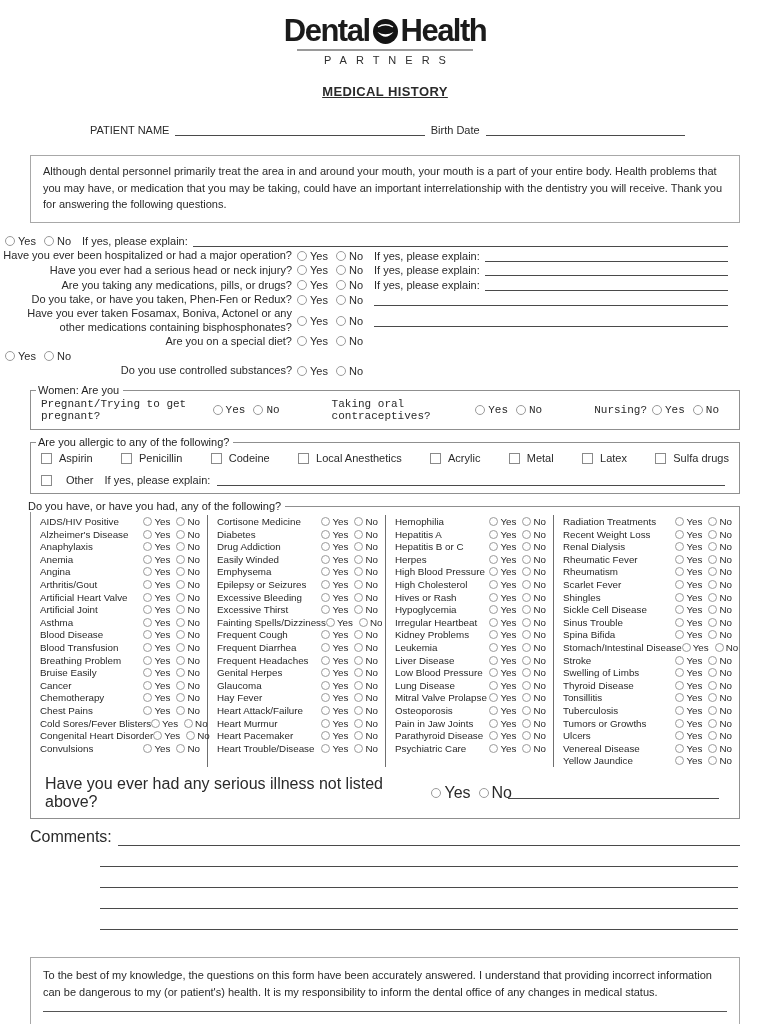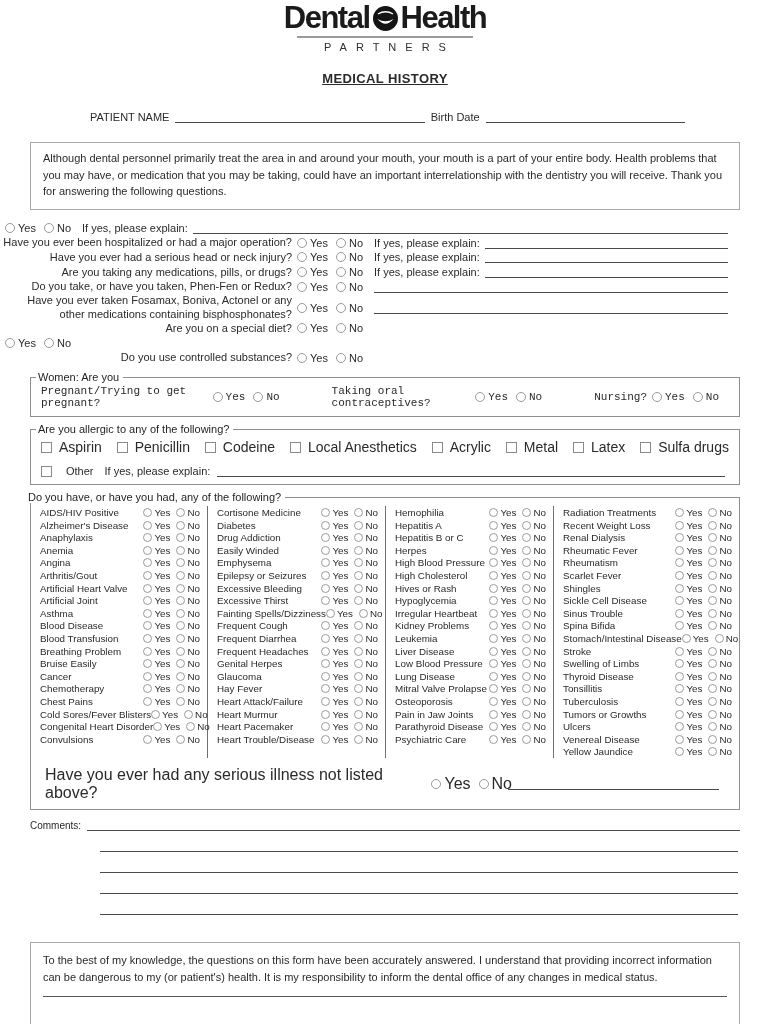--- a/index.html
+++ b/index.html
@@ -1,20 +1,20 @@
 <!DOCTYPE html>
 <html><head>
 <meta charset="utf-8">
 <style>
   * { margin:0; padding:0; box-sizing:border-box; }
   body { background:#e8e8e8; font-family:"Liberation Sans", sans-serif; }
   .page { width:770px; height:1024px; background:#fff; margin:0 auto; color:#2a2a2a; overflow:hidden; position:relative; }
 
   
-  .logo-block { text-align:center; }
+  .logo-block { padding-top:13px; text-align:center; }
   .logo-row { display:flex; justify-content:center; align-items:center; gap:2px; }
   .logo-text { font-size:31px; font-weight:bold; letter-spacing:-1.5px; color:#1b1b1b; }
   .logo-underline { width:176px; height:2px; background:#9a9a9a; margin:0 auto; }
   .partners { font-size:11px; letter-spacing:9px; color:#2f2f2f; margin-top:3px; padding-left:9px; }
   .form-title { text-align:center; font-size:13px; font-weight:bold; text-decoration:underline; letter-spacing:0.4px; margin-top:18px; }
 
   
   .patient-row { display:flex; align-items:flex-end; margin:25px 85px 0 90px; font-size:11px; gap:6px; }
   .wline { border-bottom:1px solid #4a4a4a; height:12px; }
   .patient-row .name-line { flex:1.25; }
@@ -35,41 +35,41 @@
   .q-right .wline { flex:1; }
 
   
   fieldset { border:1px solid #8f8f8f; margin:6px 30px 0; padding:1px 10px 7px; }
   legend { font-size:11px; padding:0 4px 0 2px; margin-left:-5px; color:#1f1f1f; }
 
   .women-row { display:flex; align-items:center; font-size:11px; margin-top:1px;font-family:Liberation Mono, monospace; }
   .women-item { display:inline-flex; align-items:center; }
   .women-item + .women-item { margin-left:42px; }
 
-  .allergy-row1 { display:flex; justify-content:space-between; align-items:center; font-size:14px; margin-top:3px; }
+  .allergy-row1 { display:flex; justify-content:space-between; align-items:center; font-size:11px; margin-top:3px; }
   .chk { width:11px; height:11px; border:1px solid #8a8a8a; display:inline-block; background:#fff; margin-right:7px; flex:0 0 auto; }
   .allergy-item { display:inline-flex; align-items:center; }
   .allergy-row2 { display:flex; align-items:center; font-size:11px; margin-top:10px; gap:7px; }
   .allergy-row2 .wline { flex:1; margin-right:4px; }
 
   
   fieldset.conditions { padding:1px 0 6px; }
   .cond-grid { display:flex; margin-top:2px; }
   .cond-col { padding:0 3px 0 9px; }
   .cond-col:not(:last-child) { border-right:1px solid #6f6f6f; }
   .cond-col:nth-child(1){ width:177px; } .cond-col:nth-child(2){ width:178px; }
   .cond-col:nth-child(3){ width:168px; } .cond-col:nth-child(4){ width:185px; }
   .cond-row { display:flex; align-items:center; justify-content:space-between; height:12.6px; font-size:9.8px; white-space:nowrap; }
   .yn-s { display:inline-flex; align-items:center; gap:2px; flex:0 0 auto; font-size:9.8px; }
   .yn-s .ynlab { padding-right:4px; }
   .cond-footer { display:flex; align-items:center; font-size:16px; margin:8px 20px 1px 14px; }
   .cond-footer .wline { width:218px; margin-left:auto; }
 
   
-  .comments { margin:9px 30px 0; font-size:10px;text-align:center; }
+  .comments { margin:9px 30px 0; font-size:16px;text-align:center; }
   .comments-first { display:flex; align-items:flex-end; gap:6px; }
   .comments-first .wline { flex:1; }
   .comments-line { margin:20px 2px 0 70px; border-bottom:1px solid #4a4a4a; height:1px; }
 
   
   .consent-box { margin:27px 30px 0; border:1px solid #a8a8a8; padding:9px 12px 13px; font-size:11px; line-height:1.5; }
   .consent-sep { border-bottom:1px solid #555; margin-top:11px; }
   .sig-row { display:flex; align-items:flex-end; gap:6px; margin-top:32px; font-size:11px; }
   .sig-row .sig-line { flex:2.3; }
   .sig-row .date-line { flex:1; }

